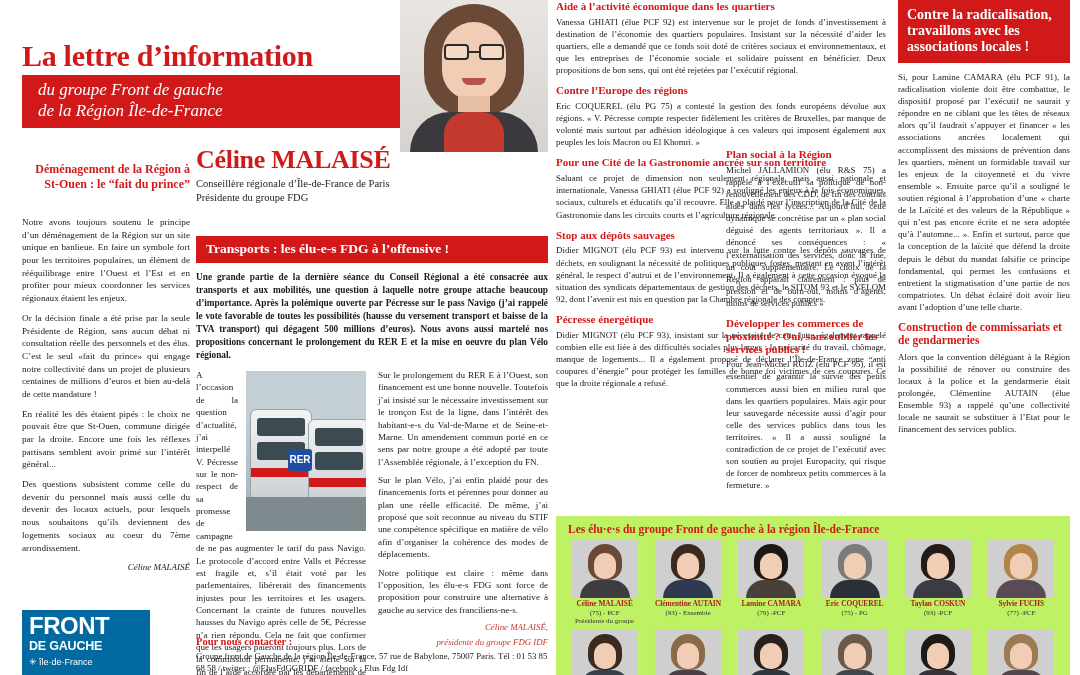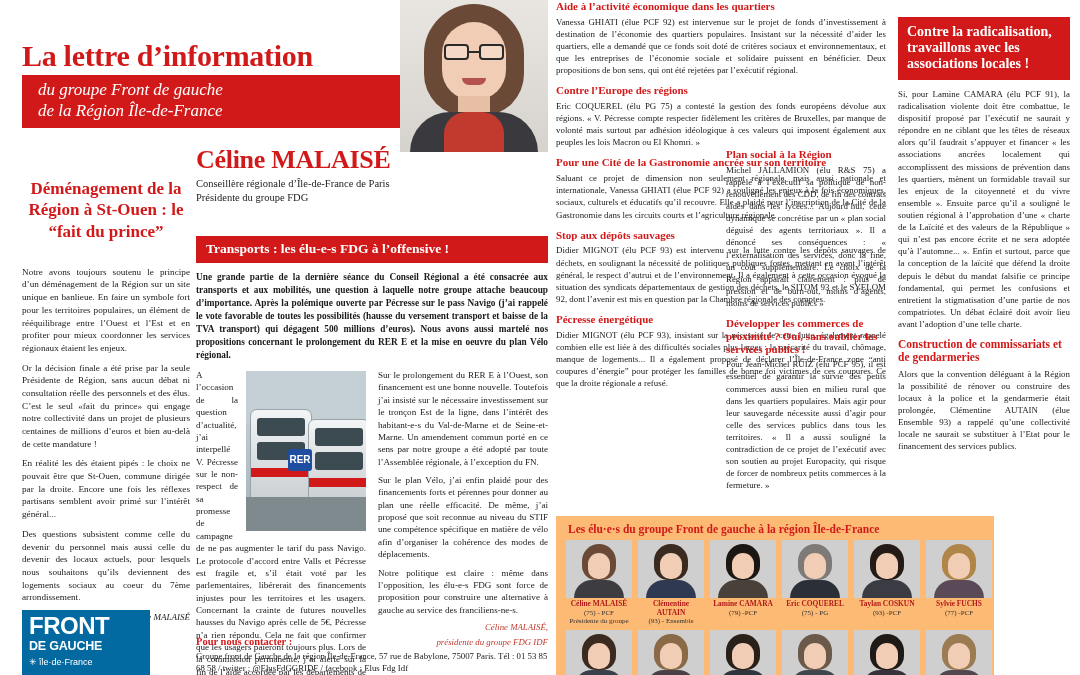--- a/index.html
+++ b/index.html
@@ -9,21 +9,21 @@
     background:#ffffff;
     font-family:"Liberation Serif", serif;
     color:#1a1a1a;
   }
   .page { position:relative; width:1080px; height:675px; }
 
   
   .colA { position:absolute; left:22px;  top:0px;   width:168px; height:675px; }
   .colB { position:absolute; left:196px; top:236px; width:352px; height:440px; }
   .colC { position:absolute; left:556px; top:0px;   width:330px; height:500px; }
-  .colD { position:absolute; left:898px; top:0px;   width:172px; height:525px;margin-top:17px; }
+  .colD { position:absolute; left:898px; top:0px;   width:172px; height:525px; }
 
   
   .masthead { position:absolute; left:22px; top:40px; width:520px; }
   .mast-title {
     font-size:30px; font-weight:bold; color:#d21919; letter-spacing:-0.3px;
     line-height:1.08;
   }
   .mast-bar {
     margin-top:3px; background:#d21919; color:#ffffff;
     padding:5px 10px 7px 16px; width:430px;
@@ -49,22 +49,22 @@
   .p-mouth { position:absolute; left:62px; top:78px; width:24px; height:7px;
             background:#b4524f; border-radius:0 0 12px 12px; }
   .p-neck { position:absolute; left:58px; top:96px; width:32px; height:22px; background:#e6bfa5; }
   .p-body { position:absolute; left:10px; top:112px; width:128px; height:46px; background:#3a3a3e;
             border-radius:40px 40px 0 0; }
   .p-scarf { position:absolute; left:44px; top:112px; width:60px; height:42px; background:#c23a2e;
             border-radius:22px 22px 0 0; }
 
   
   .a-title {
-    color:#d21919; font-weight:bold; font-size:17px; text-align:center;
-    line-height:1.25; margin-top:18px;
+    color:#d21919; font-weight:bold; font-size:12px; text-align:right;
+    line-height:1.25; margin-top:2px;
   }
   .a-body { font-size:9.2px; line-height:1.38; text-align:justify; margin-top:24px; }
   .a-body p { margin:0 0 7px 0; }
   .a-sign { text-align:right; font-style:italic; font-size:9px; margin-top:4px; }
 
   .fg-logo {
     position:absolute; left:22px; top:610px; width:128px; height:75px;
     background:#0369a1; color:#fff; padding:5px 6px 4px 7px;
   }
   .fg-logo .fg1 { font-family:"Liberation Sans", sans-serif; font-weight:bold;
@@ -120,22 +120,22 @@
   .art p { margin:0 0 5px 0; font-size:8.9px; line-height:1.36; text-align:justify; }
 
   .colD .art h3 { font-size:11.5px; }
   .d-banner {
     background:#d21919; color:#fff; font-weight:bold; font-size:14px;
     line-height:1.14; padding:7px 8px 8px 9px; margin-bottom:8px;
   }
 
   
   .elected {
-    position:absolute; left:556px; top:516px; width:438px; height:159px;
-    background:#fdba74;
+    position:absolute; left:556px; top:516px; width:514px; height:159px;
+    background:#bef264;
   }
   .elected .eb-title {
     color:#d21919; font-weight:bold; font-size:11.5px; padding:7px 0 5px 12px;
   }
   .e-row { display:flex; gap:6px; padding:0 10px; }
   .e-card { width:78px; text-align:center; }
   .e-photo { width:66px; height:58px; margin:0 auto; background:#cfcfcf; position:relative; overflow:hidden; }
   .e-photo .h { position:absolute; left:16px; top:4px; width:34px; height:36px; border-radius:17px 17px 14px 14px; }
   .e-photo .f { position:absolute; left:22px; top:13px; width:22px; height:26px; background:#f0cdb4; border-radius:11px 11px 10px 10px; }
   .e-photo .b { position:absolute; left:8px; bottom:0; width:50px; height:18px; border-radius:18px 18px 0 0; }

